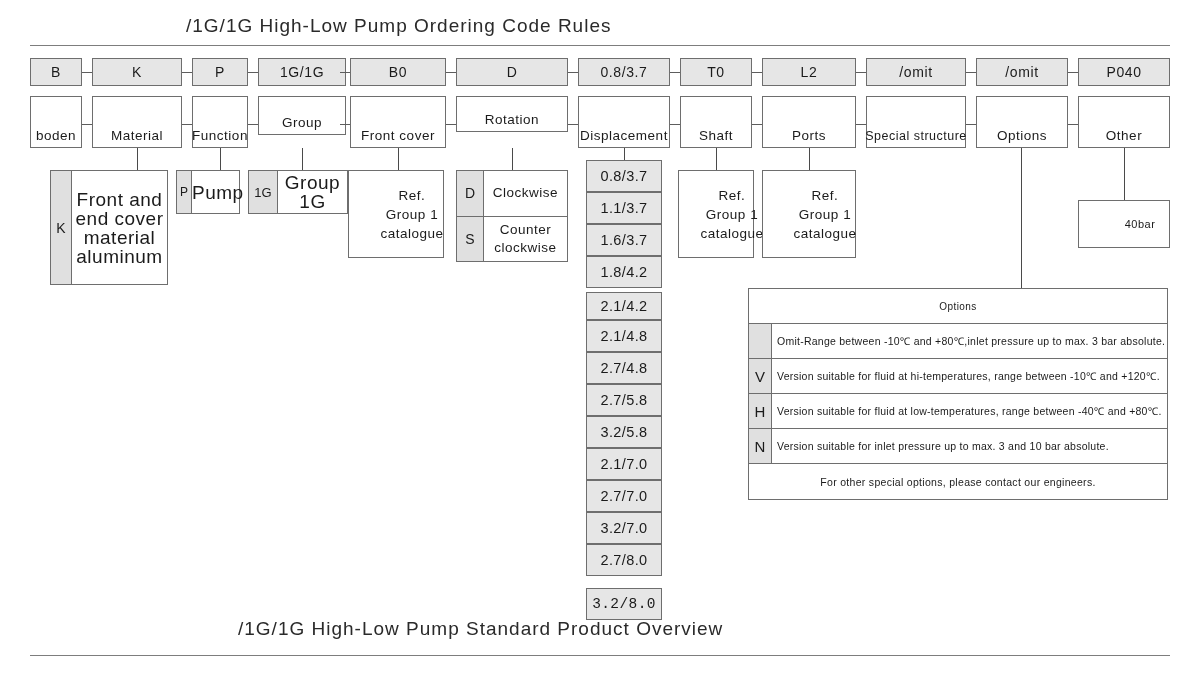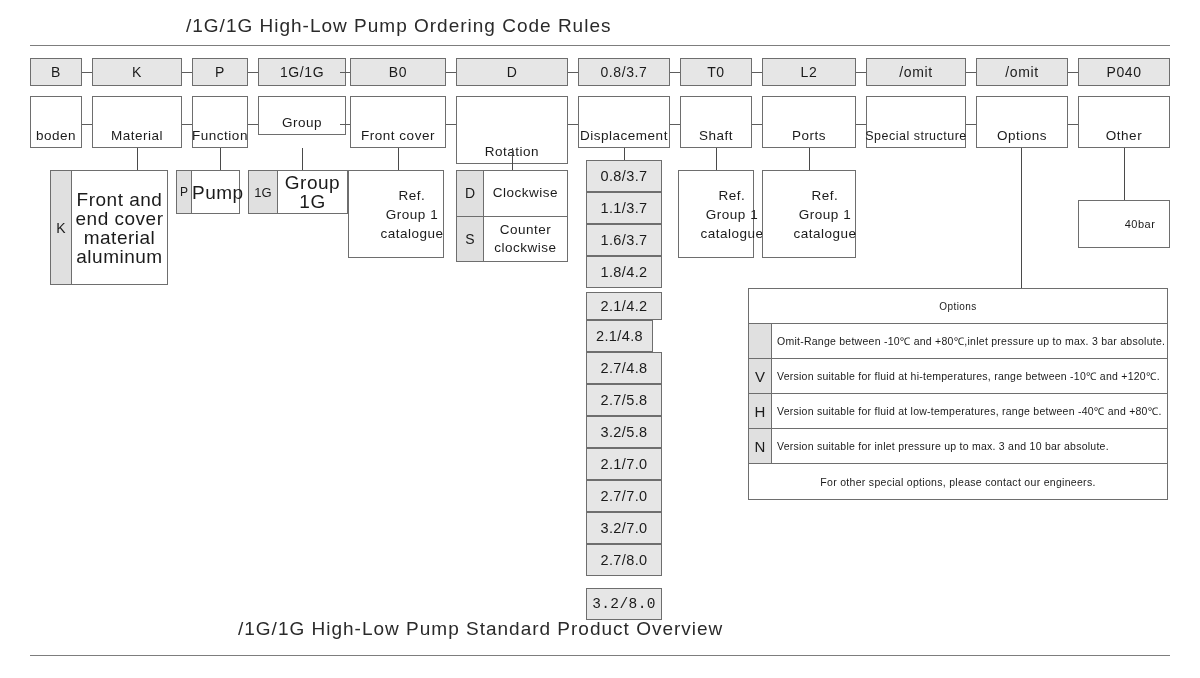--- a/index.html
+++ b/index.html
@@ -248,21 +248,21 @@
 
   <div class="labelbox" style="left:192px;top:96px;width:56px;height:52px;">Function</div>
   <div class="tie" style="left:248px;top:124px;width:10px;"></div>
 
   <div class="labelbox" style="left:258px;top:96px;width:88px;height:39px;">Group</div>
   <div class="tie" style="left:340px;top:124px;width:10px;"></div>
 
   <div class="labelbox" style="left:350px;top:96px;width:96px;height:52px;">Front cover</div>
   <div class="tie" style="left:446px;top:124px;width:10px;"></div>
 
-  <div class="labelbox" style="left:456px;top:96px;width:112px;height:68px;text-align:right;">Rotation</div>
+  <div class="labelbox" style="left:456px;top:96px;width:112px;height:36px;text-align:right;">Rotation</div>
   <div class="tie" style="left:568px;top:124px;width:10px;"></div>
 
   <div class="labelbox" style="left:578px;top:96px;width:92px;height:52px;">Displacement</div>
   <div class="tie" style="left:670px;top:124px;width:10px;"></div>
 
   <div class="labelbox" style="left:680px;top:96px;width:72px;height:52px;">Shaft</div>
   <div class="tie" style="left:752px;top:124px;width:10px;"></div>
 
   <div class="labelbox" style="left:762px;top:96px;width:94px;height:52px;">Ports</div>
   <div class="tie" style="left:856px;top:124px;width:10px;"></div>
@@ -337,21 +337,21 @@
   <div class="detbox" style="left:1078px;top:200px;width:92px;height:48px;font-size:11px;">
     <span>40bar</span>
   </div>
 
   <div class="displist" id="displacement-list">
       <div class="dispcell" style="left: 586px; top: 160px; width: 76px; height: 32px;">0.8/3.7</div>
       <div class="dispcell" style="left: 586px; top: 192px; width: 76px; height: 32px;">1.1/3.7</div>
       <div class="dispcell" style="left: 586px; top: 224px; width: 76px; height: 32px;">1.6/3.7</div>
       <div class="dispcell" style="left: 586px; top: 256px; width: 76px; height: 32px; text-align: center;">1.8/4.2</div>
       <div class="dispcell" style="left: 586px; top: 292px; width: 76px; height: 28px;">2.1/4.2</div>
-      <div class="dispcell" style="left: 586px; top: 320px; width: 67px; height: 32px;">2.1/4.8</div>
+      <div class="dispcell" style="left: 586px; top: 320px; width: 76px; height: 32px;">2.1/4.8</div>
       <div class="dispcell" style="left: 586px; top: 352px; width: 76px; height: 32px;">2.7/4.8</div>
       <div class="dispcell" style="left: 586px; top: 384px; width: 76px; height: 32px;">2.7/5.8</div>
       <div class="dispcell" style="left: 586px; top: 416px; width: 76px; height: 32px;">3.2/5.8</div>
       <div class="dispcell" style="left: 586px; top: 448px; width: 76px; height: 32px;">2.1/7.0</div>
       <div class="dispcell" style="left: 586px; top: 480px; width: 76px; height: 32px;">2.7/7.0</div>
       <div class="dispcell" style="left: 586px; top: 512px; width: 76px; height: 32px;">3.2/7.0</div>
       <div class="dispcell" style="left: 586px; top: 544px; width: 76px; height: 32px;">2.7/8.0</div>
       <div class="dispcell" style="left: 586px; top: 588px; width: 76px; height: 32px; font-family: Liberation Mono, monospace;">3.2/8.0</div>
     </div>
 

